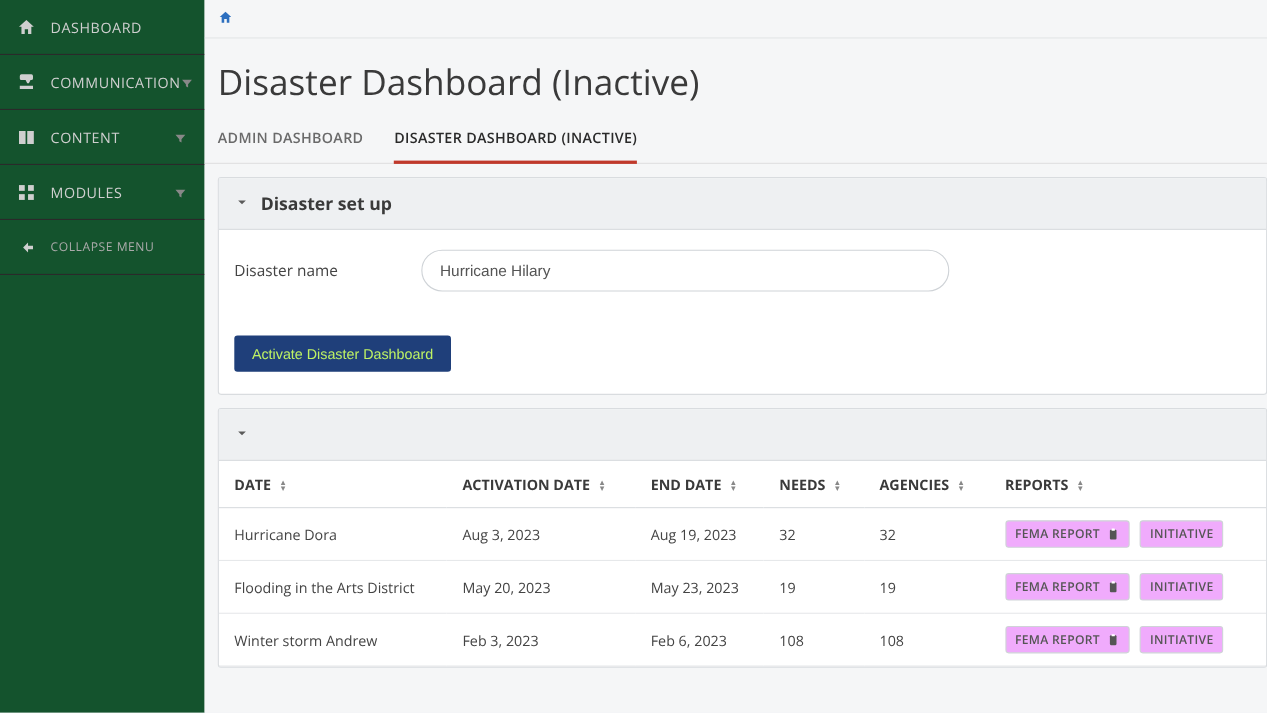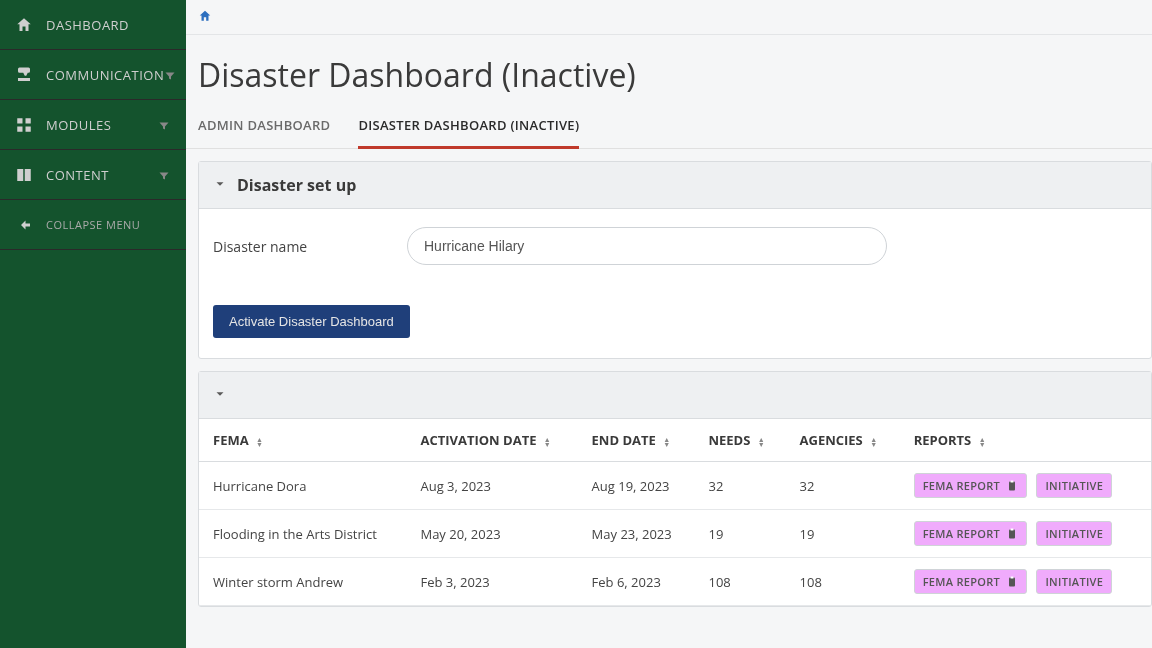--- a/index.html
+++ b/index.html
@@ -24,25 +24,25 @@
   .tabs { display: flex; gap: 28px; padding: 0 12px; border-bottom: 1px solid #e0e0e0; font-size: 13px; font-weight: 600; color: #6a6a6a; }
   .tab { padding: 10px 0 12px 0; cursor: pointer; letter-spacing: 0.3px; }
   .tab.active { color: #2a2a2a; border-bottom: 3px solid #c0392b; margin-bottom: -1px; }
 
   .panel { margin: 12px 0 0 12px; background: #fff; border: 1px solid #d9dcdf; border-radius: 3px; }
   .panel-header { display: flex; align-items: center; gap: 10px; padding: 12px 14px; background: #eef0f2; border-bottom: 1px solid #d9dcdf; font-size: 16px; font-weight: 700; color: #3a3a3a; }
   .panel-header.upper { text-transform: uppercase; letter-spacing: 0.5px; }
   .panel-header svg { width: 14px; height: 14px; fill: #5a5a5a; }
   .panel-body { padding: 18px 14px 20px 14px; }
 
-  .form-row { display: flex; align-items: center; gap: 94px; margin-bottom: 40px; }
+  .form-row { display: flex; align-items: center; gap: 70px; margin-bottom: 40px; }
   .form-label { font-size: 14px; color: #444; min-width: 100px; }
   .text-input { width: 480px; height: 38px; border: 1px solid #cfd3d7; border-radius: 19px; padding: 0 16px; font-size: 14px; color: #555; background: #fff; }
 
-  .btn-primary { background: #1f3f7a; color: #e5e5e5; border: none; border-radius: 3px; padding: 9px 16px; font-size: 13px; cursor: pointer; }
+  .btn-primary { background: #1f3f7a; color: #bef264; border: none; border-radius: 3px; padding: 9px 16px; font-size: 13px; cursor: pointer; }
 
   
   .table { width: 100%; border-collapse: collapse; font-size: 13px; }
   .table thead th { text-align: left; padding: 12px 14px; font-weight: 700; color: #3a3a3a; border-bottom: 1px solid #d9dcdf; white-space: nowrap; }
   .sort-icon { display: inline-flex; flex-direction: column; margin-left: 4px; vertical-align: middle; }
   .sort-icon span { font-size: 7px; line-height: 5px; color: #888; }
   .table tbody tr { border-bottom: 1px solid #e6e8ea; }
   .table tbody td { padding: 11px 14px; color: #444; white-space: nowrap; }
   .link-cell { color: #2d6fbf; cursor: pointer; }
   .report-btn { display: inline-flex; align-items: center; gap: 6px; border: 1px solid #cfd3d7; border-radius: 3px; padding: 4px 8px; font-size: 11px; color: #555; background: #f0abfc; cursor: pointer; margin-right: 6px; letter-spacing: 0.3px; font-weight:600;}
@@ -69,40 +69,40 @@
     <span class="label">COMMUNICATION</span>
     <span class="filter-icon">
       <svg viewBox="0 0 24 24">
           <path d="M3 5h18l-7 8v6l-4-2v-4z"></path>
         </svg>
     </span>
   </div>
   <div class="sidebar-item">
     <span class="icon">
       <svg viewBox="0 0 24 24">
+          <path d="M3 4h8v16H3zm10 0h8v16h-8z"></path>
+        </svg>
+    </span>
+    <span class="label">CONTENT</span>
+    <span class="filter-icon">
+      <svg viewBox="0 0 24 24">
+          <path d="M3 5h18l-7 8v6l-4-2v-4z"></path>
+        </svg>
+    </span>
+  </div>
+  <div class="sidebar-item">
+    <span class="icon">
+      <svg viewBox="0 0 24 24">
           <rect x="3" y="3" width="7" height="7"></rect>
           <rect x="14" y="3" width="7" height="7"></rect>
           <rect x="3" y="14" width="7" height="7"></rect>
           <rect x="14" y="14" width="7" height="7"></rect>
         </svg>
     </span>
     <span class="label">MODULES</span>
-    <span class="filter-icon">
-      <svg viewBox="0 0 24 24">
-          <path d="M3 5h18l-7 8v6l-4-2v-4z"></path>
-        </svg>
-    </span>
-  </div>
-  <div class="sidebar-item">
-    <span class="icon">
-      <svg viewBox="0 0 24 24">
-          <path d="M3 4h8v16H3zm10 0h8v16h-8z"></path>
-        </svg>
-    </span>
-    <span class="label">CONTENT</span>
     <span class="filter-icon">
       <svg viewBox="0 0 24 24">
           <path d="M3 5h18l-7 8v6l-4-2v-4z"></path>
         </svg>
     </span>
   </div>
   <div class="sidebar-item collapse">
     <span class="icon">
       <svg viewBox="0 0 24 24">
           <path d="M14 6l-6 6 6 6v-4h6v-4h-6z"></path>
@@ -151,21 +151,21 @@
       <span>
         <svg viewBox="0 0 24 24">
             <path d="M6 9l6 6 6-6z"></path>
           </svg>
       </span>
     </div>
     <table class="table">
       <thead>
         <tr>
           <th>
-            <span>FEMA</span>
+            <span>DATE</span>
             <span class="sort-icon">
                 <span>▲</span>
                 <span>▼</span>
               </span>
           </th>
           <th>
             <span>ACTIVATION DATE</span>
             <span class="sort-icon">
                 <span>▲</span>
                 <span>▼</span>

